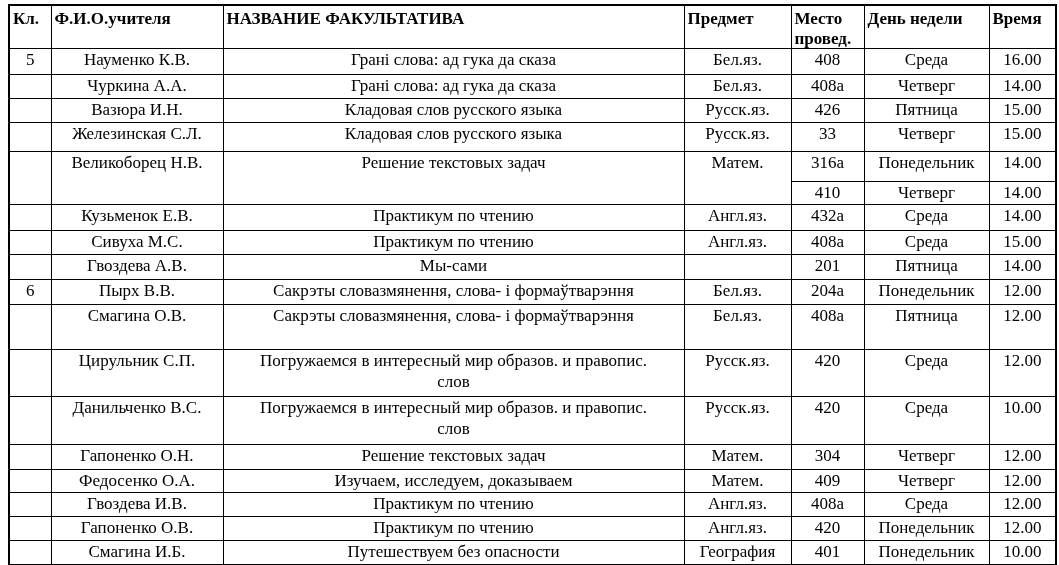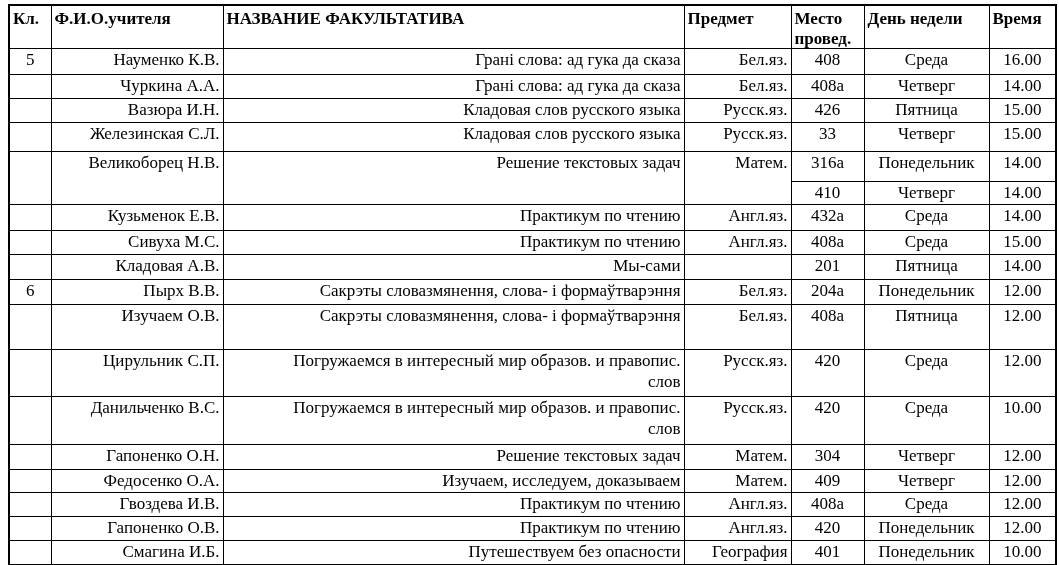--- a/index.html
+++ b/index.html
@@ -31,21 +31,21 @@
     line-height: 1.22;
     padding: 1px 3px 0 3px;
   }
   table.schedule th {
     font-weight: bold;
     text-align: left;
     padding-top: 3px;
     line-height: 1.15;
   }
   td.a-center { text-align: center; }
-  td.a-left   { text-align: right; padding-left: 2px; }
+  td.a-left   { text-align: center; padding-left: 2px; }
   .title-span {
     display: inline-block;
     max-width: 420px;
     vertical-align: top;
   }
 </style>
 </head>
 <body>
 
 <div class="table-wrap">
@@ -134,39 +134,39 @@
           <td class="a-center"></td>
           <td class="a-left">Сивуха М.С.</td>
           <td class="a-left"><span class="title-span">Практикум по чтению</span></td>
           <td class="a-left">Англ.яз.</td>
           <td class="a-center">408а</td>
           <td class="a-center">Среда</td>
           <td class="a-center">15.00</td>
         </tr>
         <tr style="height: 25px;">
           <td class="a-center"></td>
-          <td class="a-left">Кладовая А.В.</td>
+          <td class="a-left">Гвоздева А.В.</td>
           <td class="a-left"><span class="title-span">Мы-сами</span></td>
           <td class="a-left"></td>
           <td class="a-center">201</td>
           <td class="a-center">Пятница</td>
           <td class="a-center">14.00</td>
         </tr>
         <tr style="height: 25px;">
           <td class="a-center">6</td>
           <td class="a-left">Пырх В.В.</td>
           <td class="a-left"><span class="title-span">Сакрэты словазмянення, слова- і формаўтварэння</span></td>
           <td class="a-left">Бел.яз.</td>
           <td class="a-center">204а</td>
           <td class="a-center">Понедельник</td>
           <td class="a-center">12.00</td>
         </tr>
         <tr style="height: 45px;">
           <td class="a-center"></td>
-          <td class="a-left">Изучаем О.В.</td>
+          <td class="a-left">Смагина О.В.</td>
           <td class="a-left"><span class="title-span">Сакрэты словазмянення, слова- і формаўтварэння</span></td>
           <td class="a-left">Бел.яз.</td>
           <td class="a-center">408а</td>
           <td class="a-center">Пятница</td>
           <td class="a-center">12.00</td>
         </tr>
         <tr style="height: 47px;">
           <td class="a-center"></td>
           <td class="a-left">Цирульник С.П.</td>
           <td class="a-left"><span class="title-span">Погружаемся в интересный мир образов. и правопис. слов</span></td>

